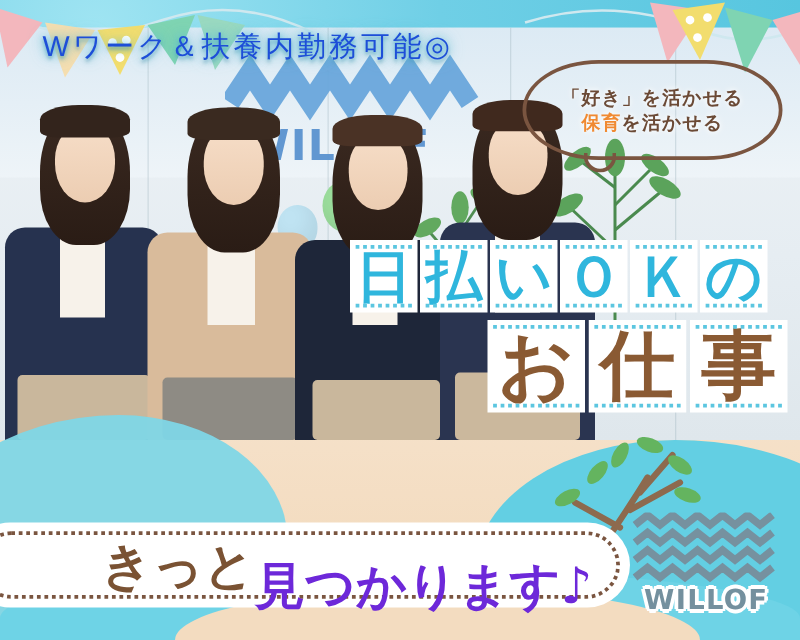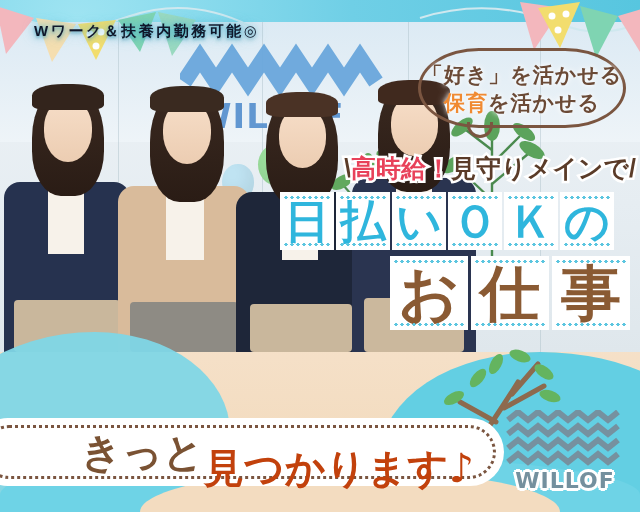--- a/index.html
+++ b/index.html
@@ -82,37 +82,37 @@
   .p-body { position:absolute; border-radius:16px 16px 0 0; }
   .p-shirt { position:absolute; border-radius:8px 8px 0 0; background:#f7f2ea; }
   .p-pants { position:absolute; border-radius:4px; }
 
   
   .bunting { position:absolute; top:0; width:640px; height:90px; }
 
   
   .top-catch {
     position:absolute; left:34px; top:22px; z-index:40;
-    font-size:15px; font-weight:700; color:#0f172a;
+    font-size:23px; font-weight:400; color:#1d4ed8;
     letter-spacing:2.5px; white-space:nowrap;
     text-shadow:0 0 7px rgba(90,190,215,.95),0 0 13px rgba(90,190,215,.75),
                 0 2px 3px rgba(60,130,155,.55);
   }
 
   
   .bubble {
     position:absolute; right:14px; top:48px; z-index:40;
     width:208px; height:80px;
     border:3px solid #7a5540; border-radius:70px/46px;
     background:transparent;
     display:flex; flex-direction:column; align-items:center; justify-content:center;
     padding-top:2px;
   }
   .bubble .ln {
-    font-size:21px; font-weight:700; color:#6b4a36; letter-spacing:1px;
+    font-size:15px; font-weight:700; color:#6b4a36; letter-spacing:1px;
     line-height:1.35; white-space:nowrap;
     text-shadow:0 0 4px rgba(255,255,255,.95),0 0 8px rgba(255,255,255,.8);
   }
   .bubble .hl { color:#f08a32; }
   .bubble-tail {
     position:absolute; left:46px; bottom:-13px; width:26px; height:16px;
     border:3px solid #7a5540; border-top:none; border-radius:0 0 14px 14px;
     background:transparent;
   }
   .bubble-tail:after{
@@ -181,21 +181,21 @@
     content:""; position:absolute; left:8px; top:7px; right:8px; bottom:7px;
     border-radius:28px;
     border:3px dotted #7a5540;
     pointer-events:none;
   }
   .panel span {
     font-size:40px; font-weight:900; letter-spacing:0px; white-space:nowrap;
     color:#7a5233; font-family:"DejaVu Sans","Liberation Sans",sans-serif;
     position:relative; z-index:2;
   }
-  .panel .orange { color:#c2410c;margin-top:32px; }
+  .panel .orange { color:#6d28d9;margin-top:32px; }
 
   
   .tree { position:absolute; left:434px; top:338px; width:150px; height:130px; z-index:30; }
 
   
   .logo {
     position:absolute; right:14px; bottom:18px; z-index:50;
     width:122px; height:84px;
     display:flex; flex-direction:column; align-items:center;
   }
@@ -361,21 +361,20 @@
   </svg>
 
   <div class="top-catch">Wワーク＆扶養内勤務可能◎</div>
 
   <div class="bubble">
     <div class="ln">「好き」を活かせる</div>
     <div class="ln"><span class="hl">保育</span><span>を活かせる</span></div>
     <div class="bubble-tail"></div>
   </div>
 
-  <div class="subhead"><span class="slash">\</span><span class="red">高時給！</span><span>見守りメインで</span><span class="slash">/</span></div>
 
   <div class="headline hl-row1">
     <div class="card">
         <span>日</span>
       </div>
     <div class="card">
         <span>払</span>
       </div>
     <div class="card">
         <span>い</span>

